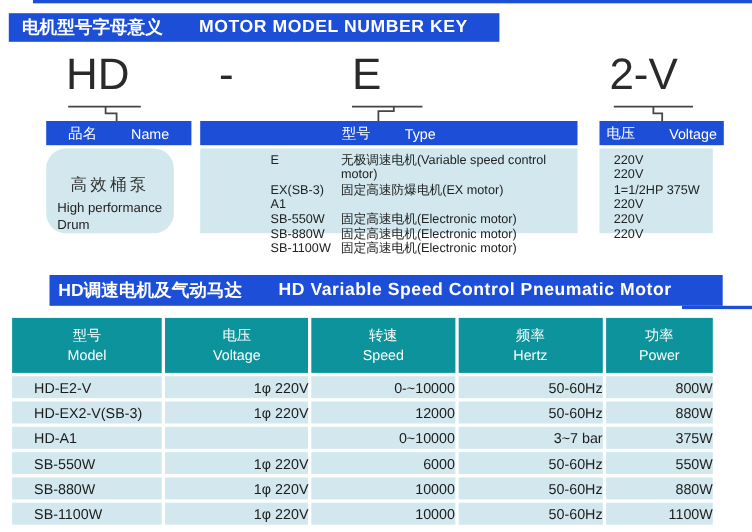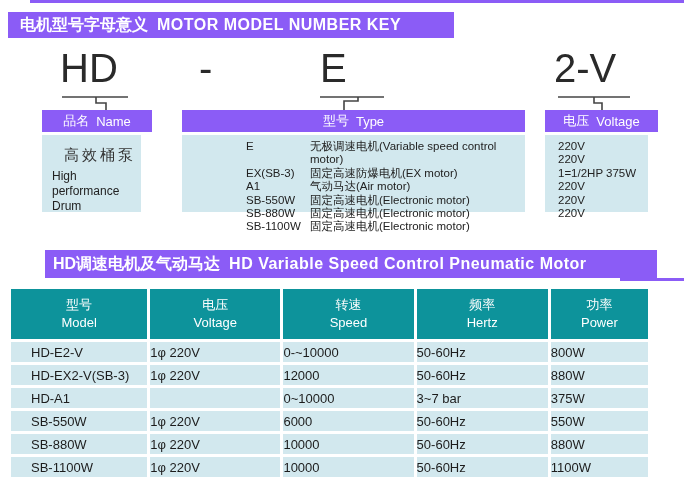--- a/index.html
+++ b/index.html
@@ -1,45 +1,45 @@
 <!DOCTYPE html>
 <html><head>
 <meta charset="utf-8">
 <style>
   html,body{margin:0;padding:0;background:#f2f3f1;}
   .page{position:relative;width:684px;height:484px;background:#ffffff;overflow:hidden;
         font-family:"Liberation Sans","DejaVu Sans",sans-serif;color:#222;}
-  .teal{background:#8b5cf6;}
+  .teal{background:#1d4ed8;gap:24px;}
   .topline{position:absolute;left:30px;top:0;width:654px;height:3px;}
   .bar{position:absolute;color:#fff;font-weight:bold;display:flex;align-items:center;}
   .bar1{left:8px;top:12px;width:446px;height:26px;font-size:16px;padding-left:12px;box-sizing:border-box;}
   .bar2{left:8px;top:250px;width:612px;height:28px;font-size:16px;padding-left:8px;box-sizing:border-box;margin-left:37px;}
   .bar .en{margin-left:9px;letter-spacing:.5px;}
   .bar2tail{position:absolute;left:620px;top:278px;width:64px;height:3px;}
   .model-part{position:absolute;top:46px;font-size:40px;color:#2a2a2a;text-align:left;
               font-family:"Liberation Sans",sans-serif;}
   .conn{position:absolute;left:0;top:88px;}
   .colhead{position:absolute;top:110px;height:22px;color:#fff;font-size:13px;
            display:flex;align-items:center;justify-content:center;}
   .colhead .en{margin-left:7px;}
   .cbox{position:absolute;top:135px;height:77px;background:#d2e8ee;box-sizing:border-box;}
-  .name-box{left:42px;width:99px;padding:9px 0 0 10px;}
+  .name-box{left:42px;width:116px;padding:22px 0 0 10px;border-radius:18px;}
   .zh-serif{font-family:"Liberation Serif","DejaVu Serif",serif;font-size:15px;letter-spacing:3px;
             color:#333;margin:2px 0 4px 12px;}
   .name-line{font-size:12px;line-height:15px;color:#222;}
   .type-box{left:182px;width:343px;padding-top:5px;font-size:11.5px;}
   .type-row{display:flex;line-height:13.4px;}
   .type-code{width:64px;margin-left:64px;flex:none;}
   .type-desc{flex:1;}
   .volt-box{left:545px;width:103px;padding:5px 0 0 13px;font-size:11.5px;}
   .volt-line{line-height:13.4px;}
   .spec{position:absolute;left:8px;top:286px;width:643px;border-collapse:separate;border-spacing:3px;}
   .spec th{background:#0d939b;color:#fff;font-weight:normal;font-size:13px;height:50px;
            line-height:18px;text-align:center;padding:0;}
-  .spec td{background:#d2e8ee;font-size:13px;color:#1c1c1c;height:20px;text-align:left;padding:0;}
+  .spec td{background:#d2e8ee;font-size:13px;color:#1c1c1c;height:20px;text-align:right;padding:0;}
   .spec td.model-cell{text-align:left;padding-left:20px;}
 </style>
 </head>
 <body>
 
 <div class="page">
 
   <div class="topline teal"></div>
 
   <div class="bar bar1 teal">
@@ -56,21 +56,21 @@
     <g stroke="#444" stroke-width="1.6" fill="none">
       <line x1="62" y1="9" x2="128" y2="9"></line>
       <path d="M96,9 V15 H106 V23"></path>
       <line x1="320" y1="9" x2="384" y2="9"></line>
       <path d="M358,9 V13 H344 V23"></path>
       <line x1="558" y1="9" x2="630" y2="9"></line>
       <path d="M594,9 V15 H602 V23"></path>
     </g>
   </svg>
 
-  <div class="colhead teal" style="left:42px;width:110px;">
+  <div class="colhead teal" style="left:42px;width:132px;">
     <span>品名</span>
     <span class="en">Name</span>
   </div>
   <div class="colhead teal" style="left:182px;width:343px;">
     <span>型号</span>
     <span class="en">Type</span>
   </div>
   <div class="colhead teal" style="left:545px;width:113px;">
     <span>电压</span>
     <span class="en">Voltage</span>
@@ -86,21 +86,20 @@
     <div class="type-row">
       <span class="type-code">E</span>
       <span class="type-desc">无极调速电机(Variable speed control motor)</span>
     </div>
     <div class="type-row">
       <span class="type-code">EX(SB-3)</span>
       <span class="type-desc">固定高速防爆电机(EX motor)</span>
     </div>
     <div class="type-row">
       <span class="type-code">A1</span>
-      <span class="type-desc">气动马达(Air motor)</span>
     </div>
     <div class="type-row">
       <span class="type-code">SB-550W</span>
       <span class="type-desc">固定高速电机(Electronic motor)</span>
     </div>
     <div class="type-row">
       <span class="type-code">SB-880W</span>
       <span class="type-desc">固定高速电机(Electronic motor)</span>
     </div>
     <div class="type-row">

